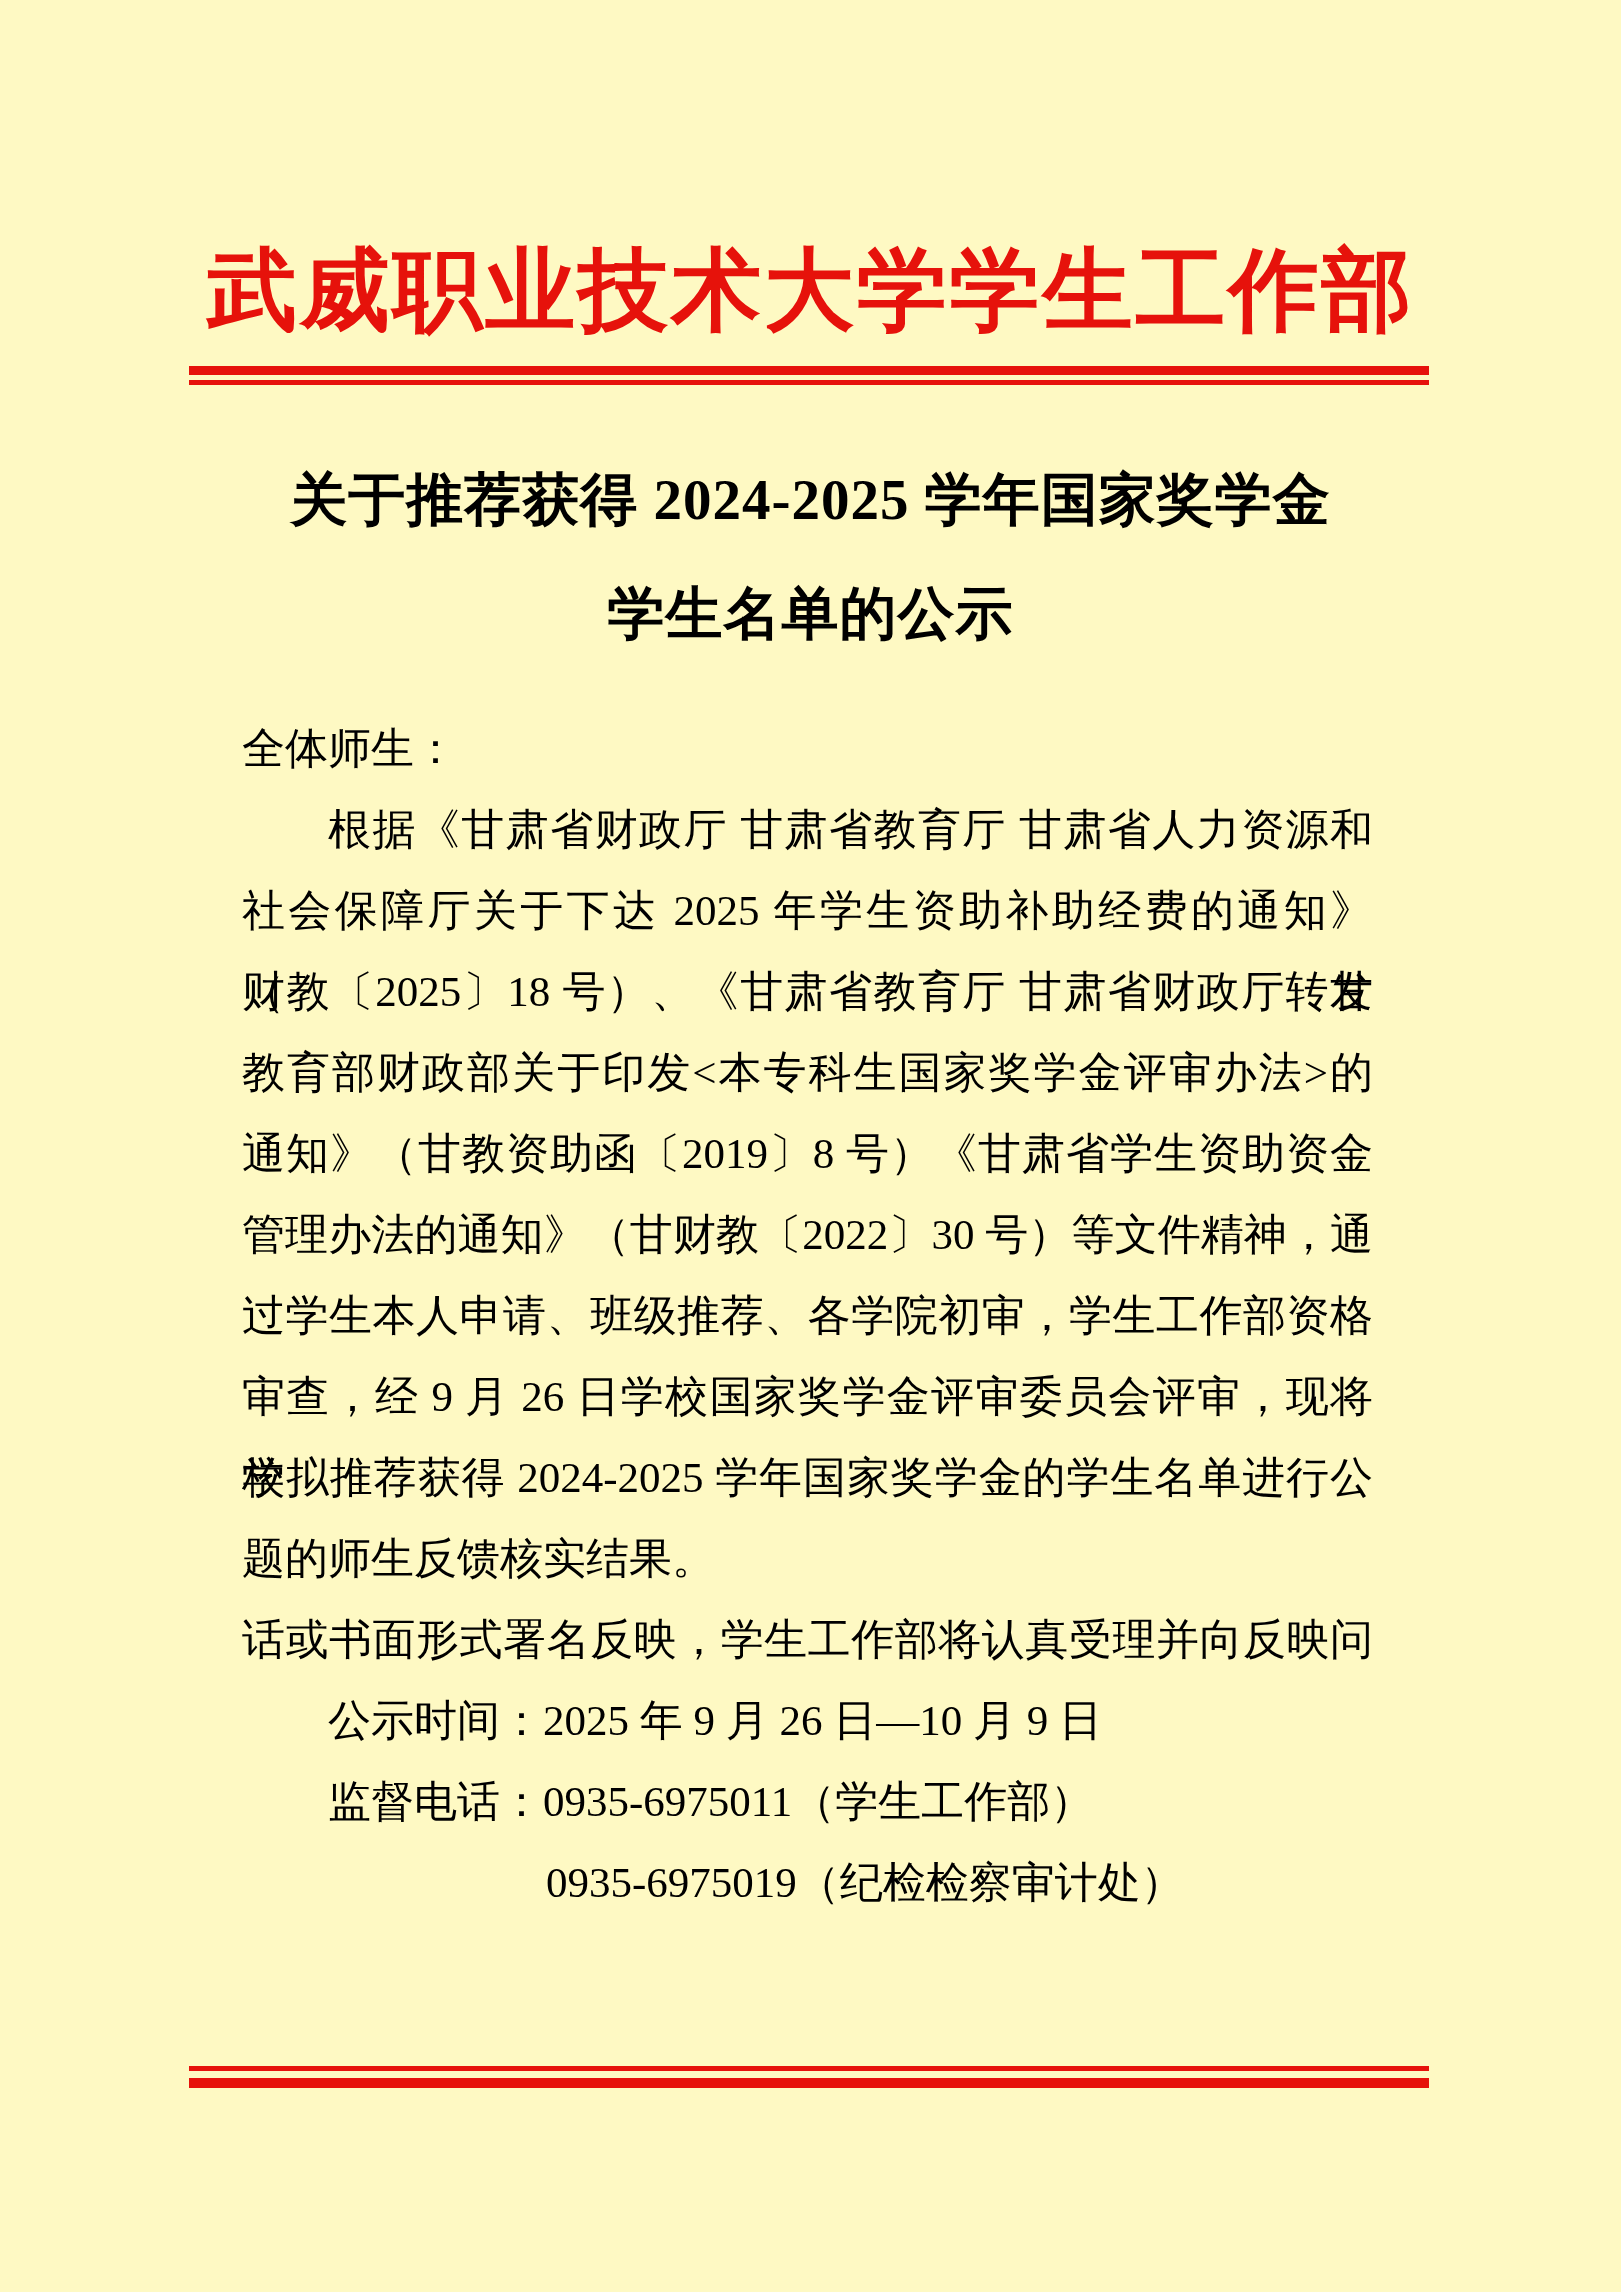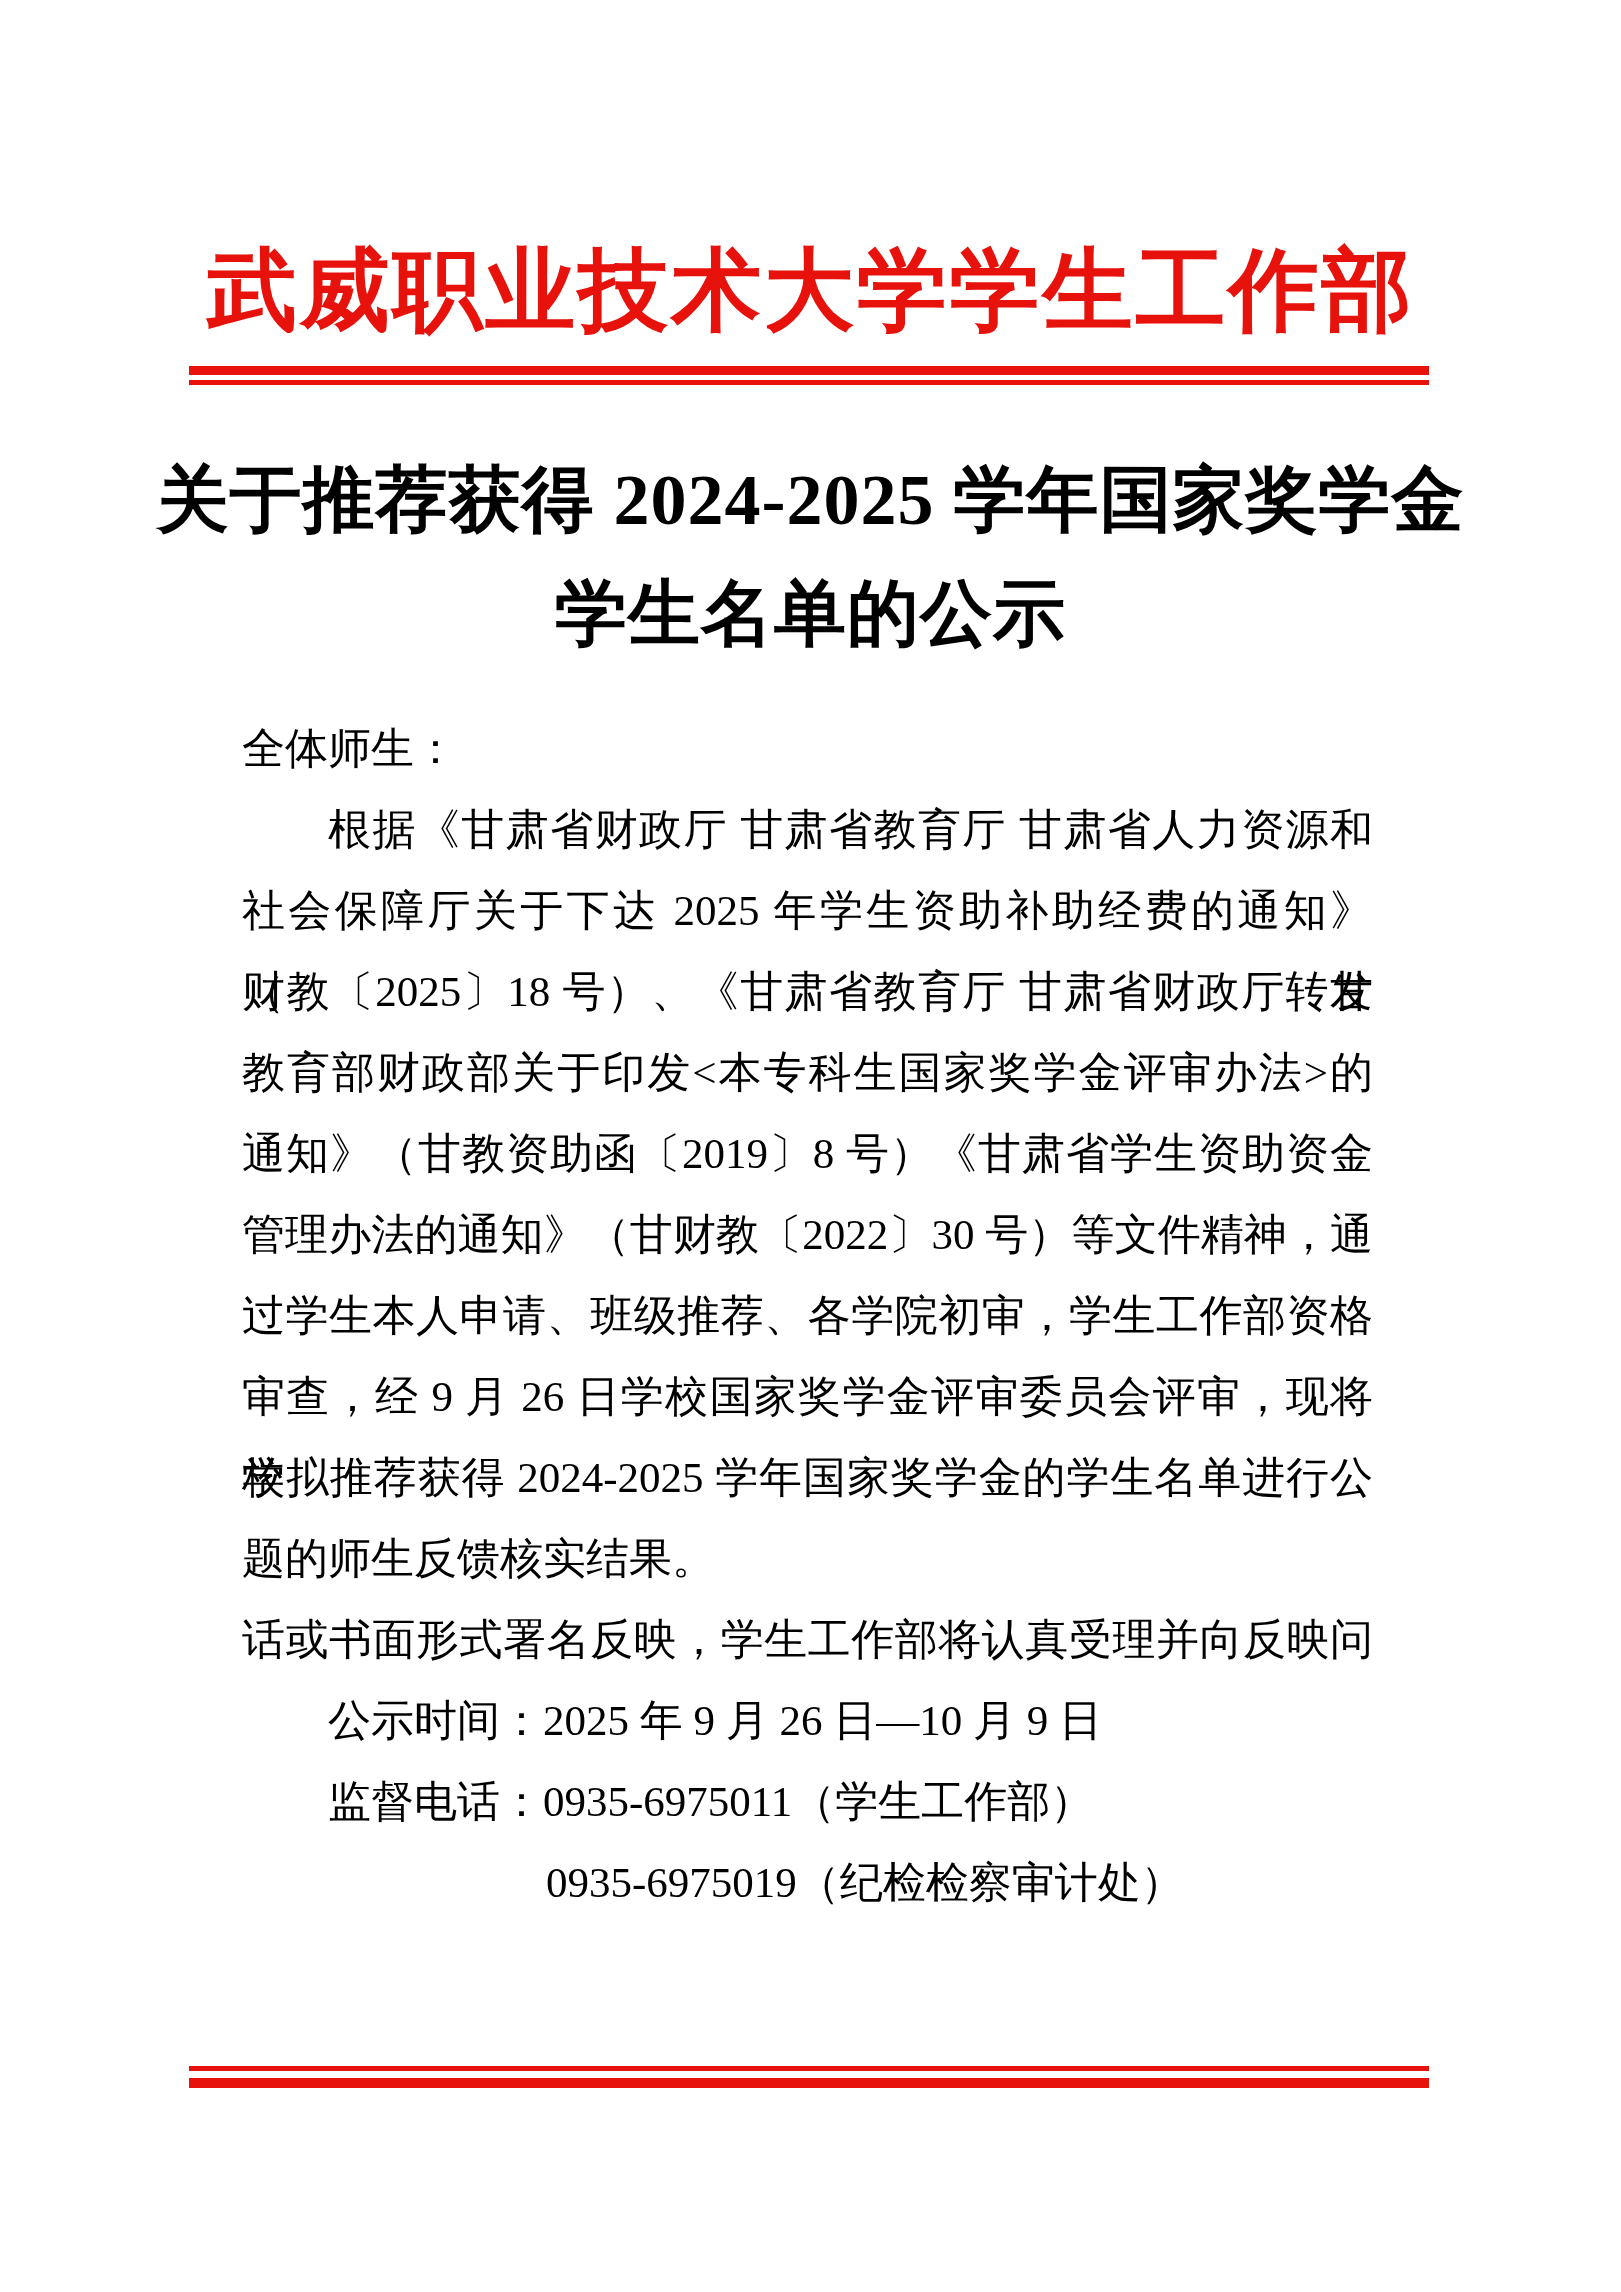--- a/index.html
+++ b/index.html
@@ -5,21 +5,21 @@
   html, body {
     margin: 0;
     padding: 0;
     background: #888;
   }
   .page {
     position: relative;
     width: 1621px;
     height: 2293px;
     margin: 0 auto;
-    background: #ffffff;
+    background: #fef9c3;
     font-family: "Liberation Serif", "DejaVu Serif", serif;
     color: #000000;
     overflow: hidden;
   }
   .letterhead {
     position: absolute;
     top: 239px;
     left: 0;
     width: 100%;
     text-align: center;
@@ -38,21 +38,21 @@
   .rule.header-thin  { top: 380px; height: 4.9px; }
   .rule.footer-thin  { top: 2066px; height: 4.9px; }
   .rule.footer-thick { top: 2078px; height: 9.8px; }
   .doc-title {
     position: absolute;
     top: 443px;
     left: 0;
     width: 100%;
     margin: 0;
     text-align: center;
-    font-size: 72px;
+    font-size: 57px;
     font-weight: bold;
     line-height: 114px;
     letter-spacing: 1px;
   }
   .body-block {
     position: absolute;
     top: 708px;
     left: 242px;
     width: 1131px;
     font-size: 43px;

